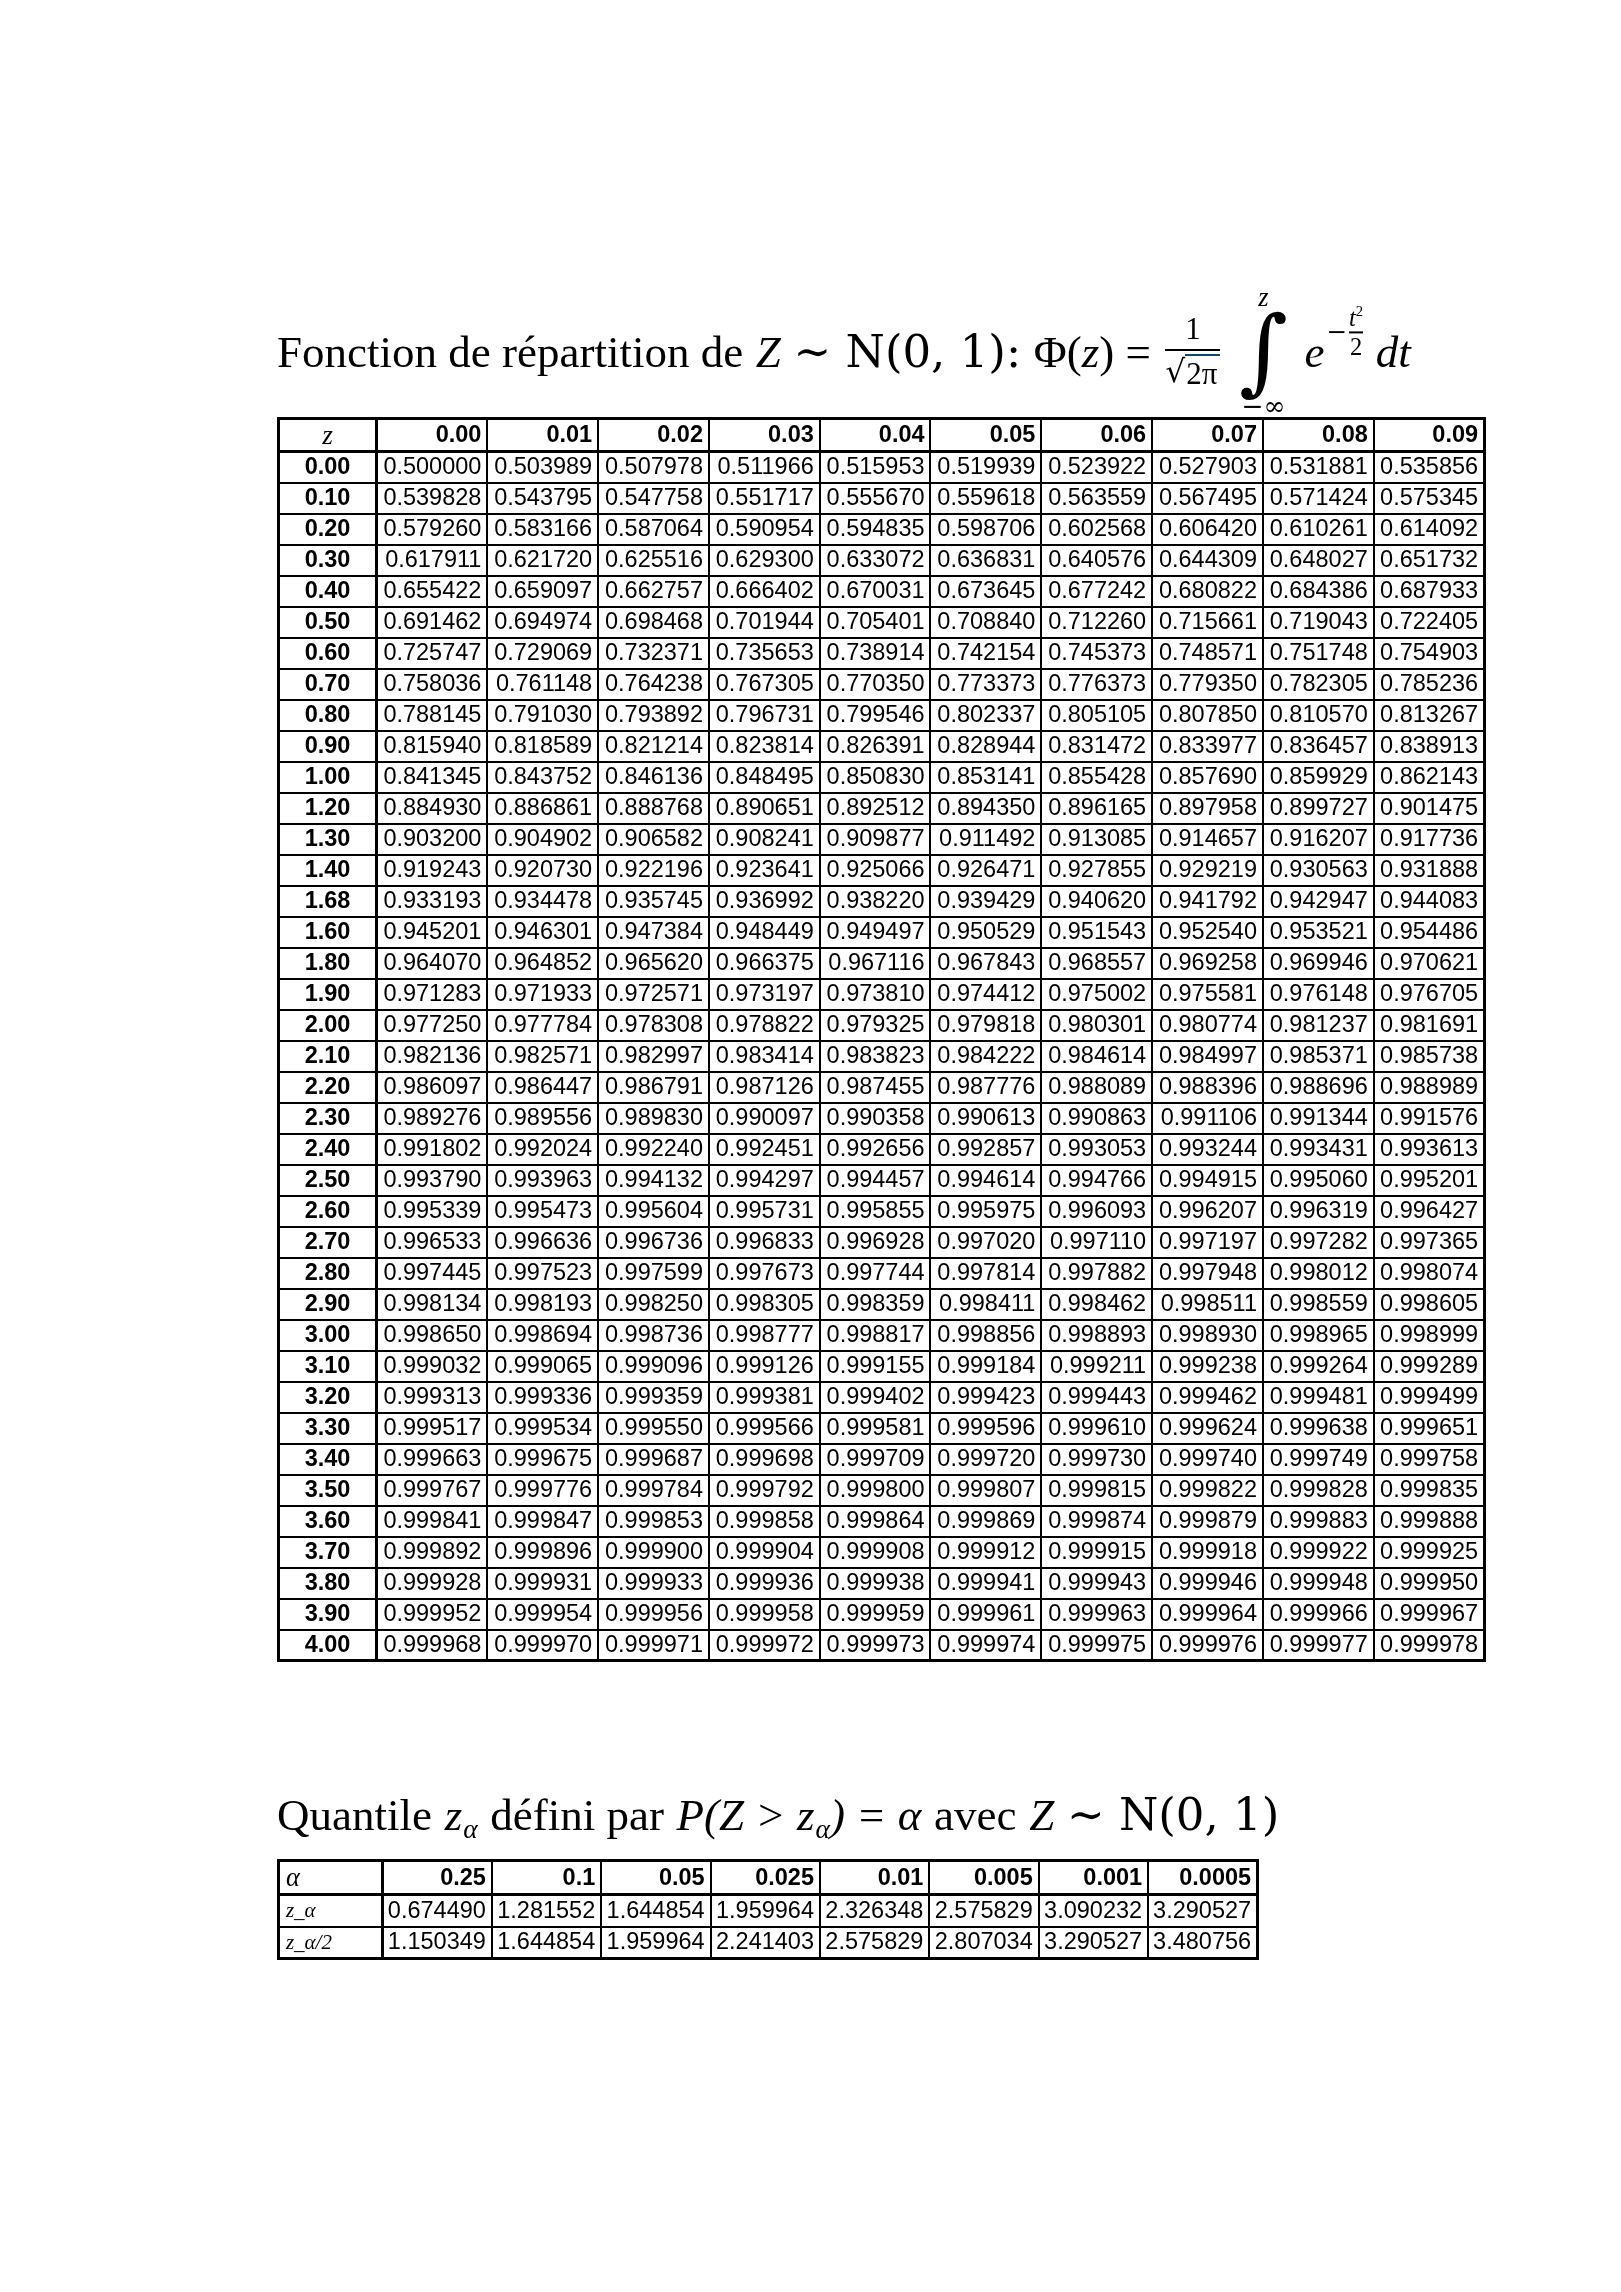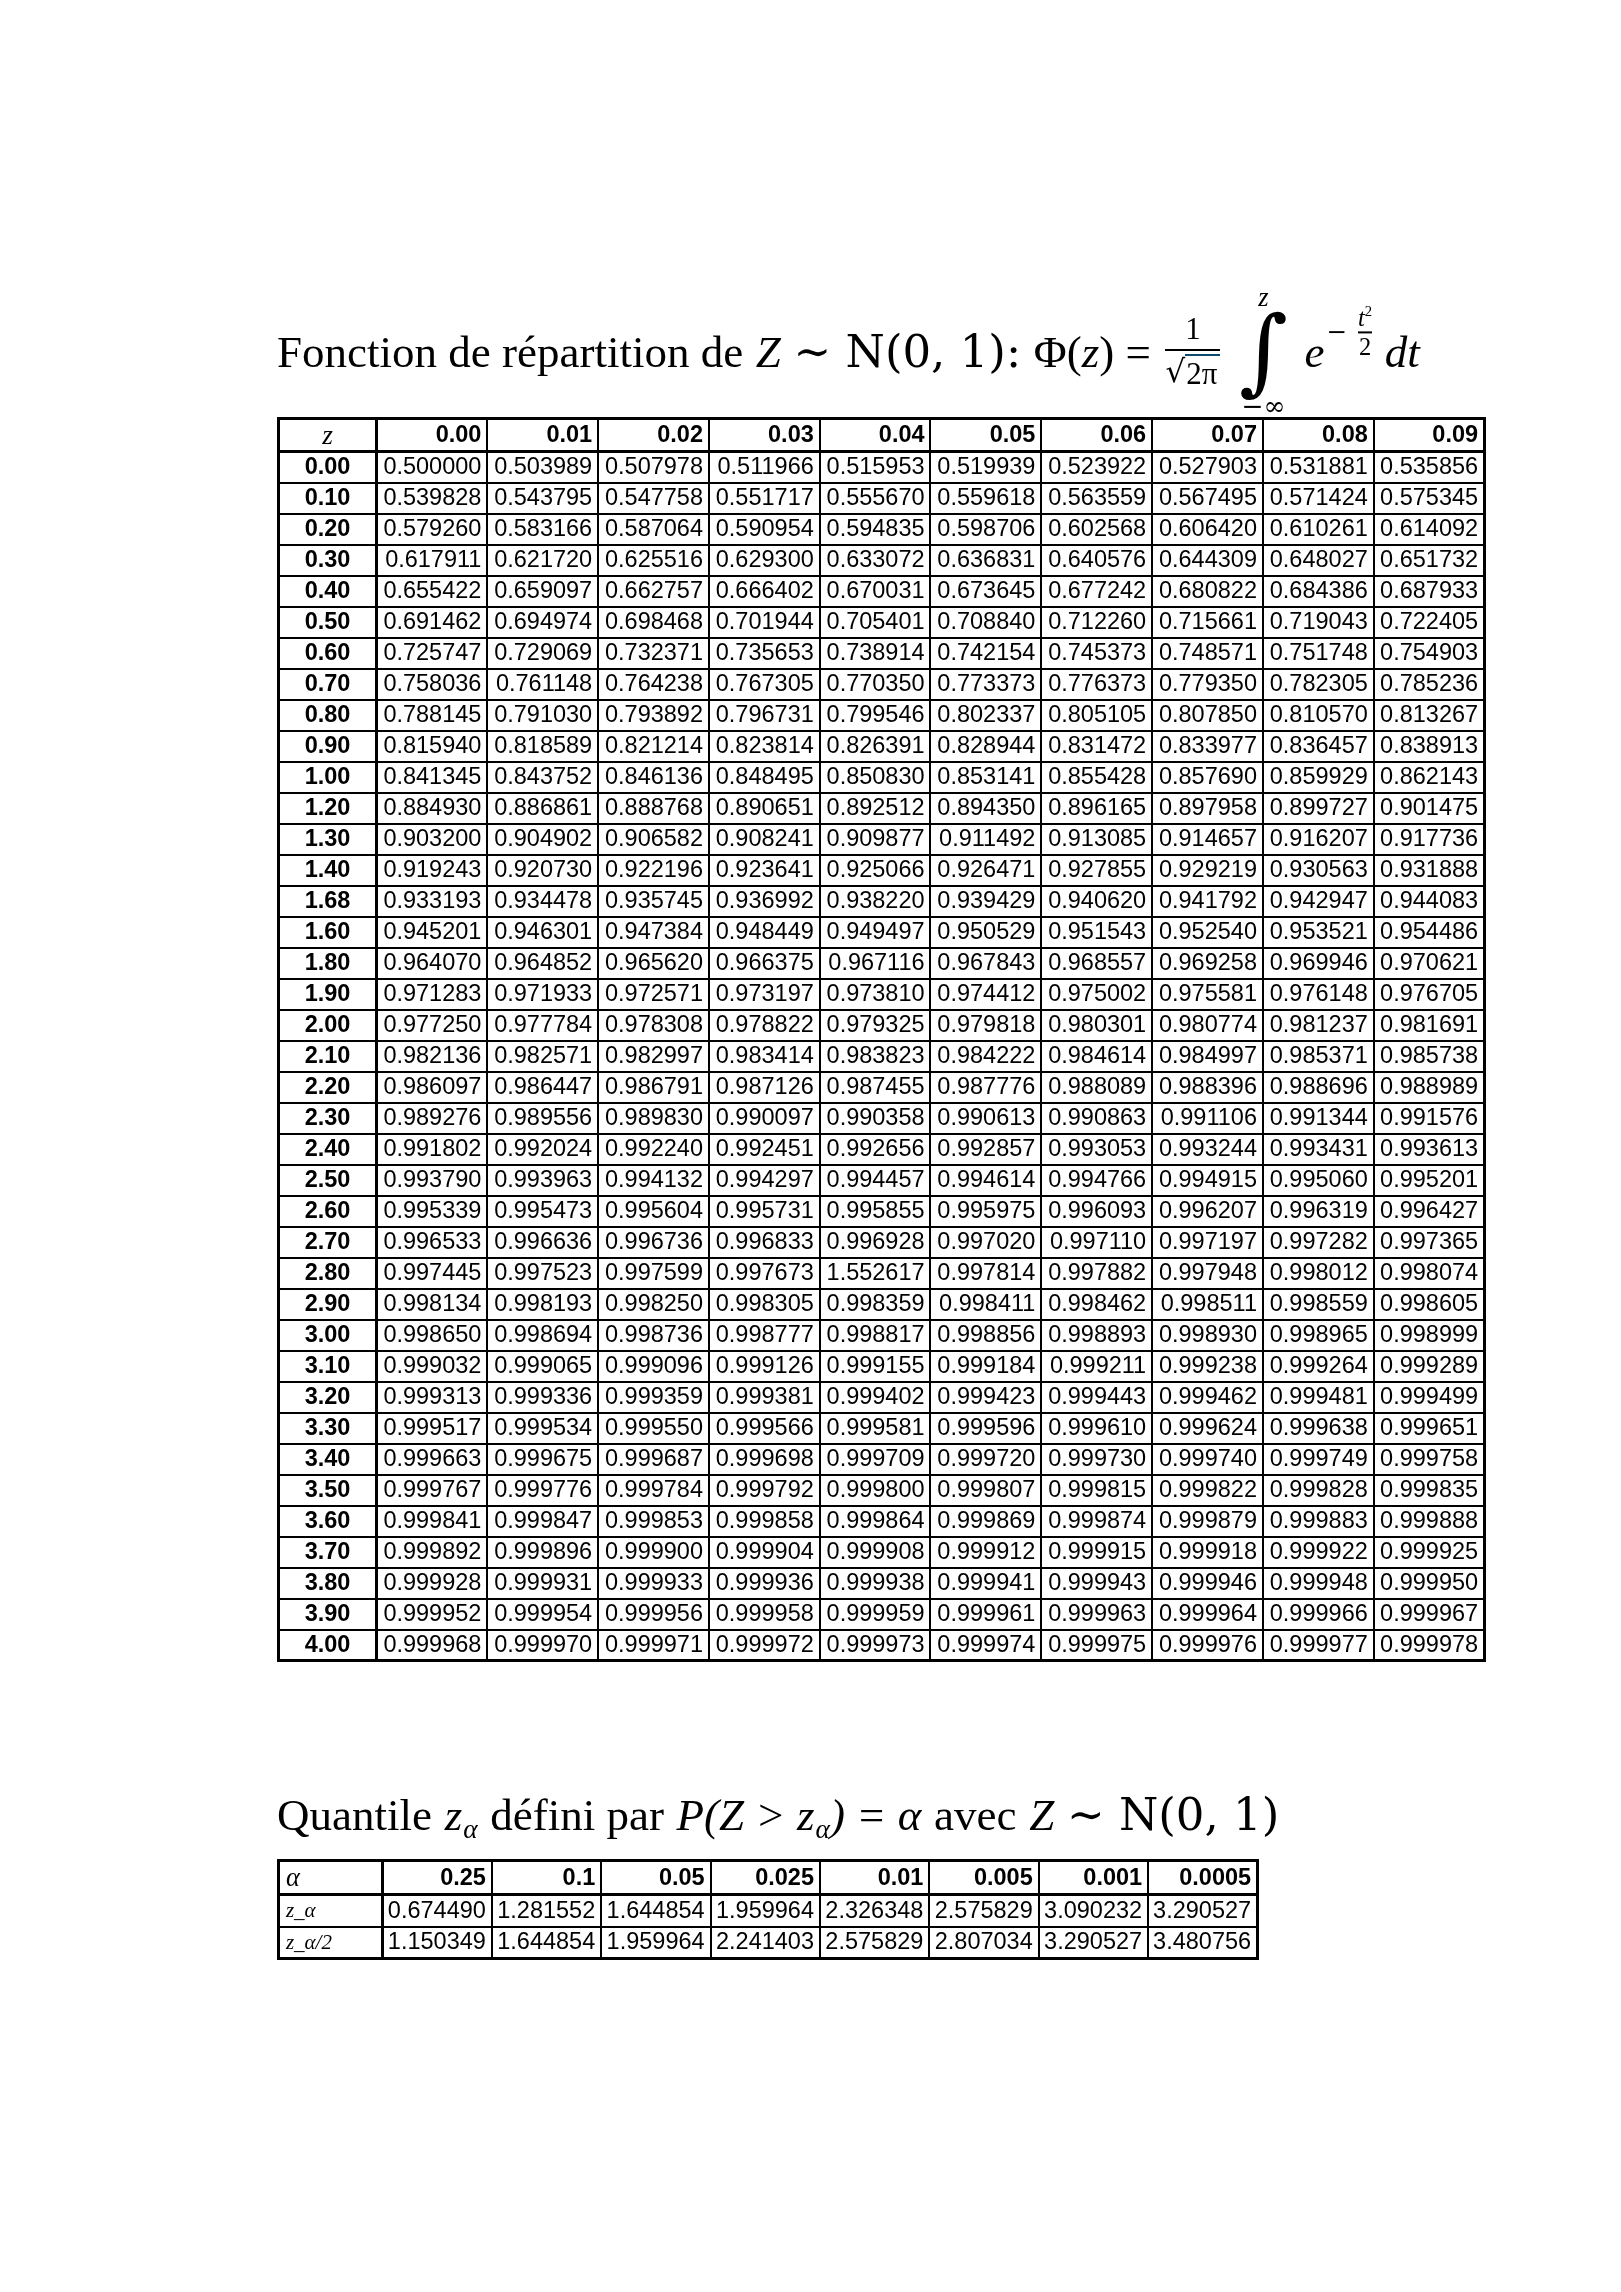--- a/index.html
+++ b/index.html
@@ -29,21 +29,21 @@
   .den{display:inline-flex;align-items:flex-start}
   .ovl{border-top:2px solid #0c4a6e;padding:1px 2.9px 0 1px}
   
   .intblock{display:inline-flex;flex-direction:column;align-items:center;line-height:1;margin:0 3.9px}
   .int-top{font-size:26.5px;font-style:italic;margin-bottom:2px}
   .int-sign{font-size:94px;line-height:0.82;font-family:"DejaVu Serif",serif;font-style:italic}
   .int-bot{font-size:26.5px;font-family:"DejaVu Serif",serif;margin-top:3.9px}
   
   .integrand{display:inline-flex;align-items:center}
   .expblock{display:inline-flex;align-items:center;font-size:24.5px;transform:translateY(-19.6px);margin-left:2px}
-  .minifrac{display:inline-flex;flex-direction:column;align-items:center;line-height:1.05;margin-left:11px}
+  .minifrac{display:inline-flex;flex-direction:column;align-items:center;line-height:1.05;margin-left:2px}
   .mf-num sup{font-size:14.7px;vertical-align:super}
   .mfbar{align-self:stretch;border-top:2px solid #000;margin:1px 0}
   
   table.tbl{
     position:absolute;border-collapse:collapse;table-layout:fixed;
     background:#fff;border:3.9px solid #000;
   }
   .tbl th,.tbl td{border:2px solid #000;overflow:hidden;line-height:1.1}
   .tbl thead th{border-bottom:3.9px solid #000}
   .tbl .corner,.tbl tbody th{border-right:3.9px solid #000}
@@ -454,21 +454,21 @@
         <td>0.997197</td>
         <td>0.997282</td>
         <td>0.997365</td>
       </tr>
       <tr>
         <th>2.80</th>
         <td>0.997445</td>
         <td>0.997523</td>
         <td>0.997599</td>
         <td>0.997673</td>
-        <td>1.552617</td>
+        <td>0.997744</td>
         <td>0.997814</td>
         <td>0.997882</td>
         <td>0.997948</td>
         <td>0.998012</td>
         <td>0.998074</td>
       </tr>
       <tr>
         <th>2.90</th>
         <td>0.998134</td>
         <td>0.998193</td>

